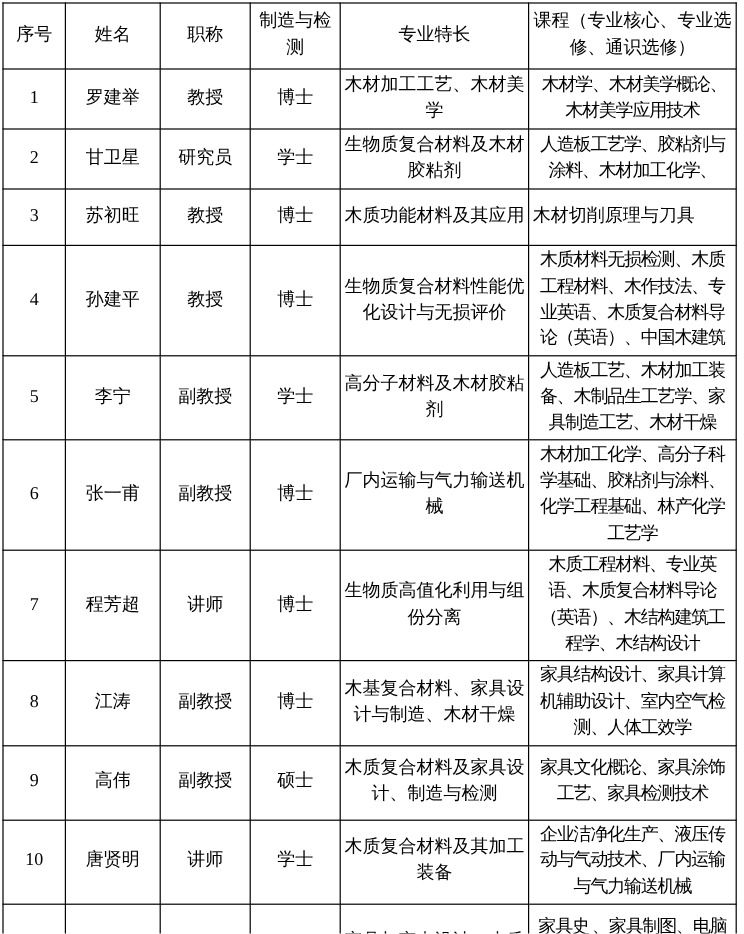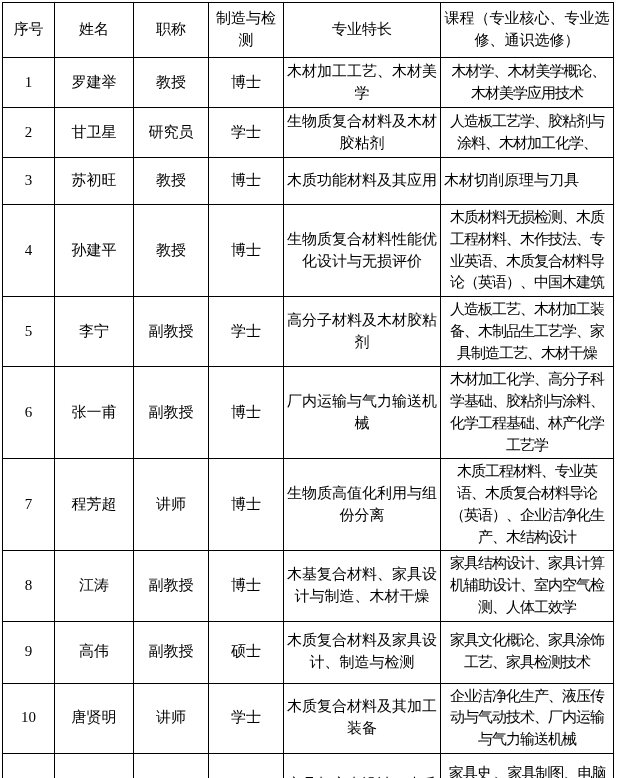--- a/index.html
+++ b/index.html
@@ -150,21 +150,21 @@
         <td class="cell-degree">博士</td>
         <td class="cell-spec">厂内运输与气力输送机械</td>
         <td class="cell-courses">木材加工化学、高分子科学基础、胶粘剂与涂料、化学工程基础、林产化学工艺学</td>
       </tr>
       <tr class="r7">
         <td class="cell-index">7</td>
         <td class="cell-name">程芳超</td>
         <td class="cell-title">讲师</td>
         <td class="cell-degree">博士</td>
         <td class="cell-spec">生物质高值化利用与组份分离</td>
-        <td class="cell-courses">木质工程材料、专业英语、木质复合材料导论（英语）、企业洁净化生产、木结构设计</td>
+        <td class="cell-courses">木质工程材料、专业英语、木质复合材料导论（英语）、木结构建筑工程学、木结构设计</td>
       </tr>
       <tr class="r8">
         <td class="cell-index">8</td>
         <td class="cell-name">江涛</td>
         <td class="cell-title">副教授</td>
         <td class="cell-degree">博士</td>
         <td class="cell-spec">木基复合材料、家具设计与制造、木材干燥</td>
         <td class="cell-courses">家具结构设计、家具计算机辅助设计、室内空气检测、人体工效学</td>
       </tr>
       <tr class="r9">

